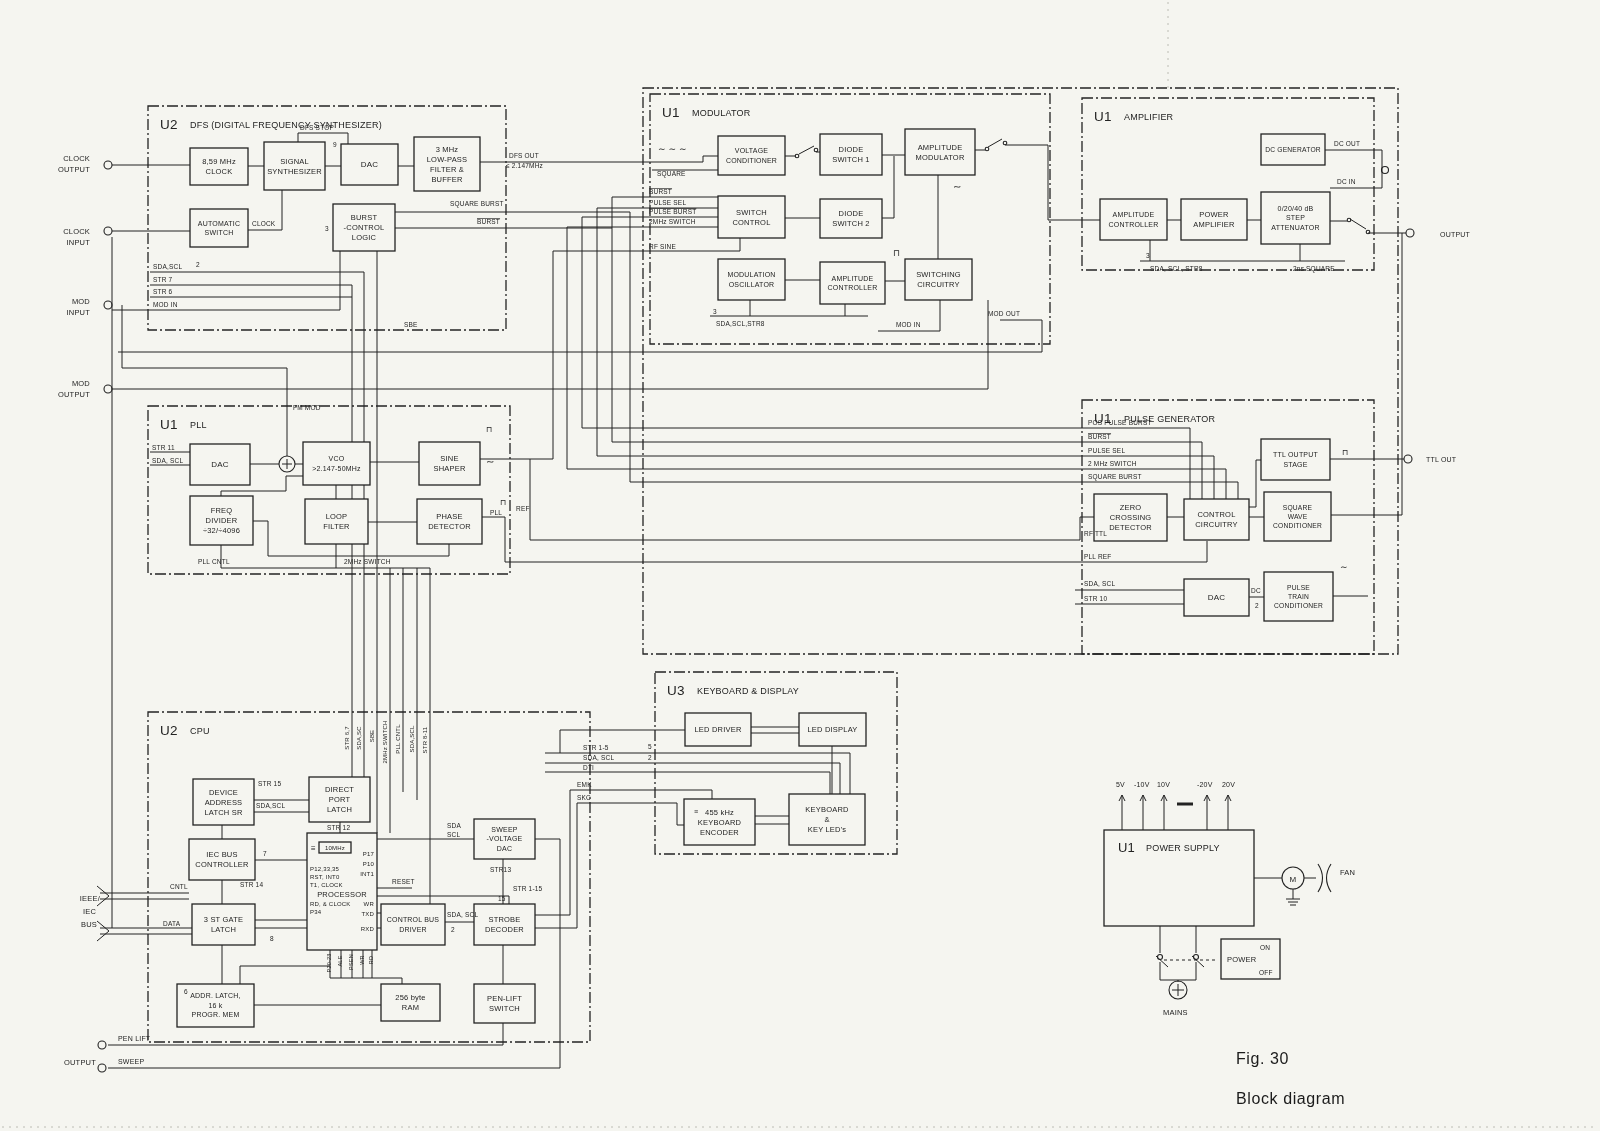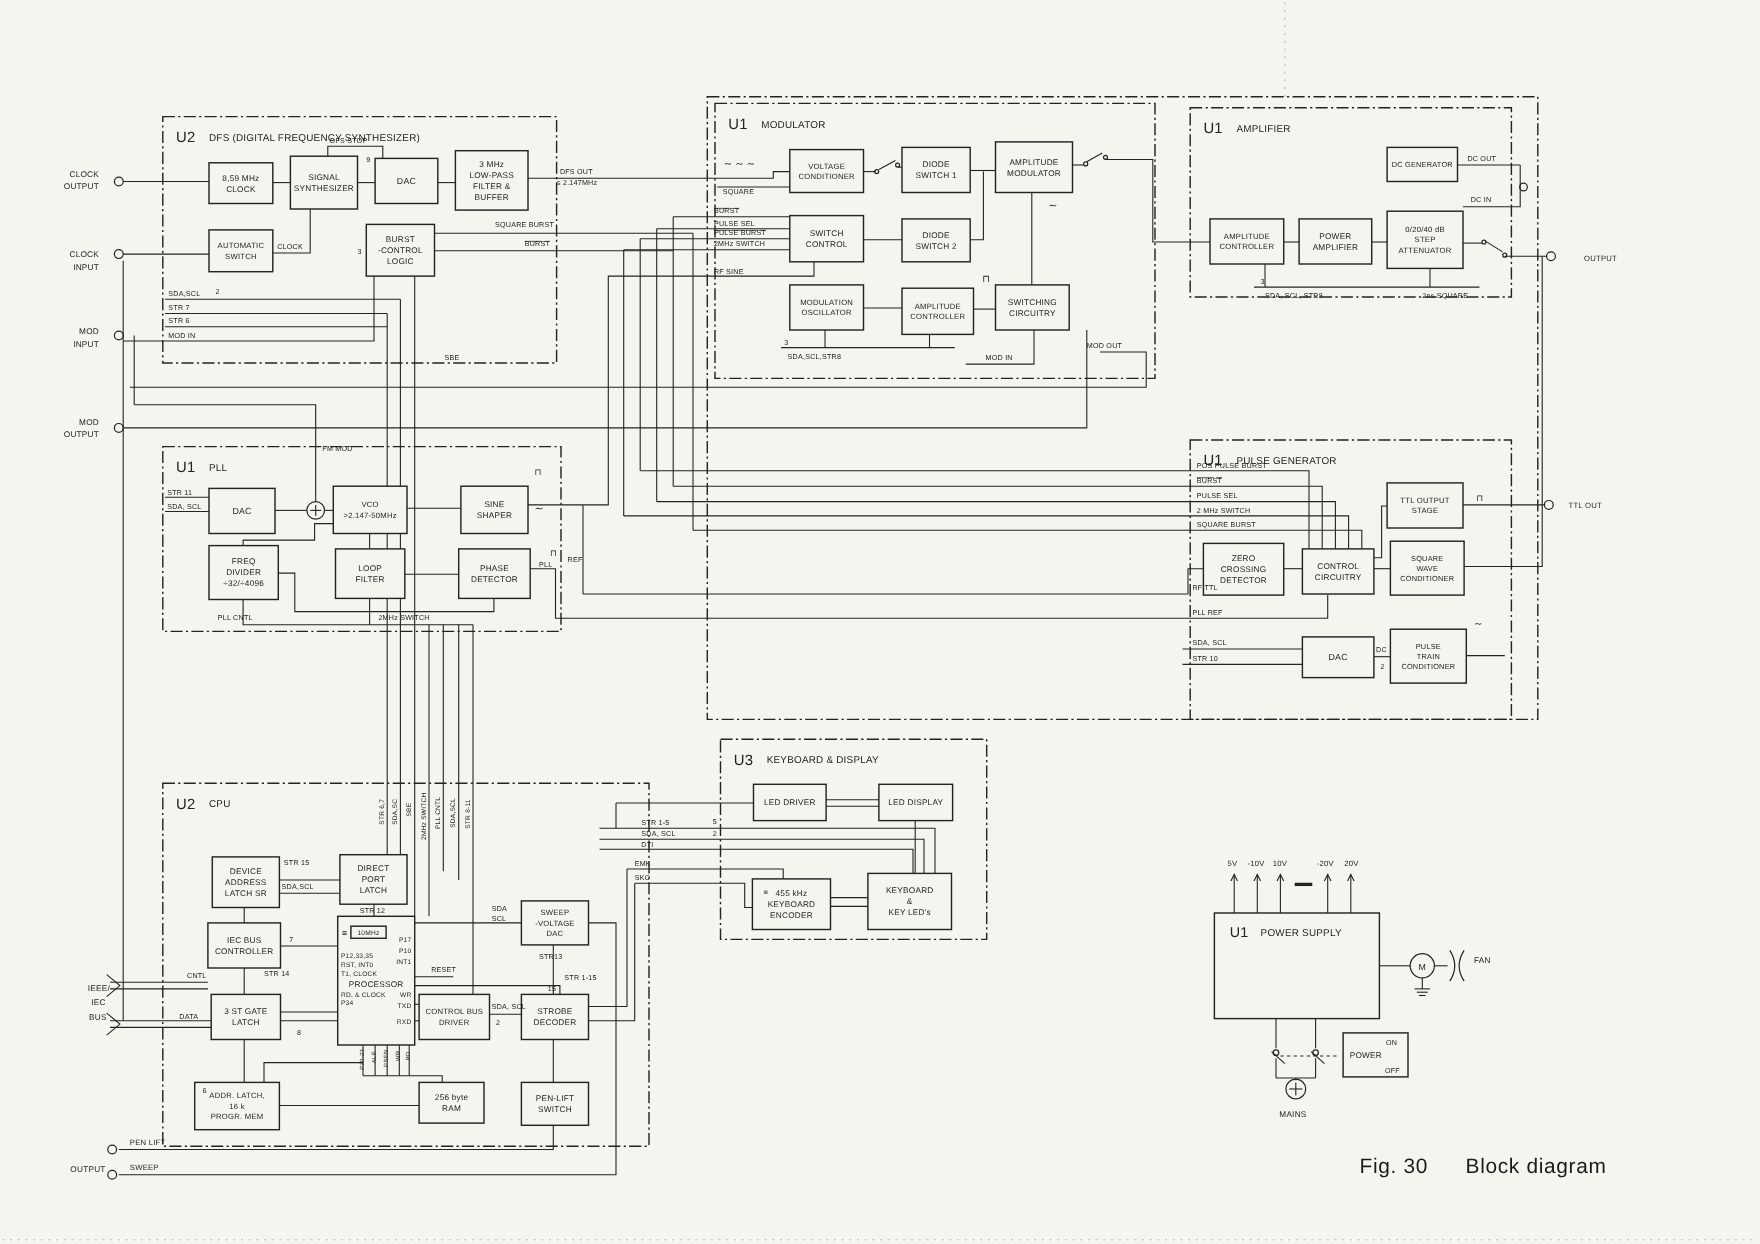--- a/index.html
+++ b/index.html
@@ -1,21 +1,21 @@
 <!DOCTYPE html>
 <html><head>
 <meta charset="utf-8">
 <style>
   html,body{margin:0;padding:0;background:#e9e9e4;}
   #page{position:relative;width:1600px;height:1131px;background:#f5f5f0;overflow:hidden;
         font-family:"Liberation Sans",sans-serif;}
   svg{position:absolute;left:0;top:0;}
   svg text{font-family:"Liberation Sans",sans-serif;letter-spacing:.2px;}
-  .caption{position:absolute;left:1236px;top:1050px;font-size:19px;color:#1b1b1b;
-           display:flex;gap:34px;letter-spacing:.6px;font-weight:500;}
+  .caption{position:absolute;left:1236px;top:1050px;font-size:16px;color:#1b1b1b;
+           display:flex;gap:22px;letter-spacing:.6px;font-weight:500;flex-direction:column;}
 </style>
 </head>
 <body>
 
 <div id="page">
   <svg id="diagram-svg" width="1600" height="1131" viewBox="0 0 1600 1131">
       <rect x="148" y="106" width="358" height="224" fill="none" stroke="#232323" stroke-width="1.3" stroke-dasharray="11 3 2 3"></rect>
       <text x="160" y="129" font-size="13.5" fill="#232323">U2</text>
       <text x="190" y="128" font-size="9" fill="#232323">DFS (DIGITAL FREQUENCY SYNTHESIZER)</text>
       <rect x="643" y="88" width="755" height="566" fill="none" stroke="#232323" stroke-width="1.3" stroke-dasharray="11 3 2 3"></rect>

